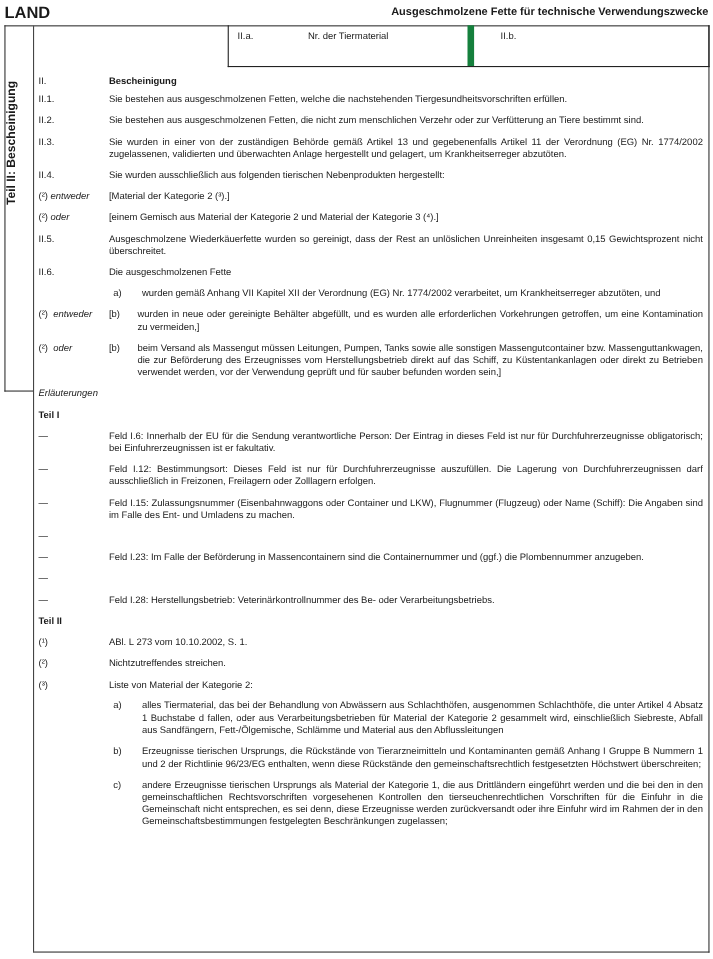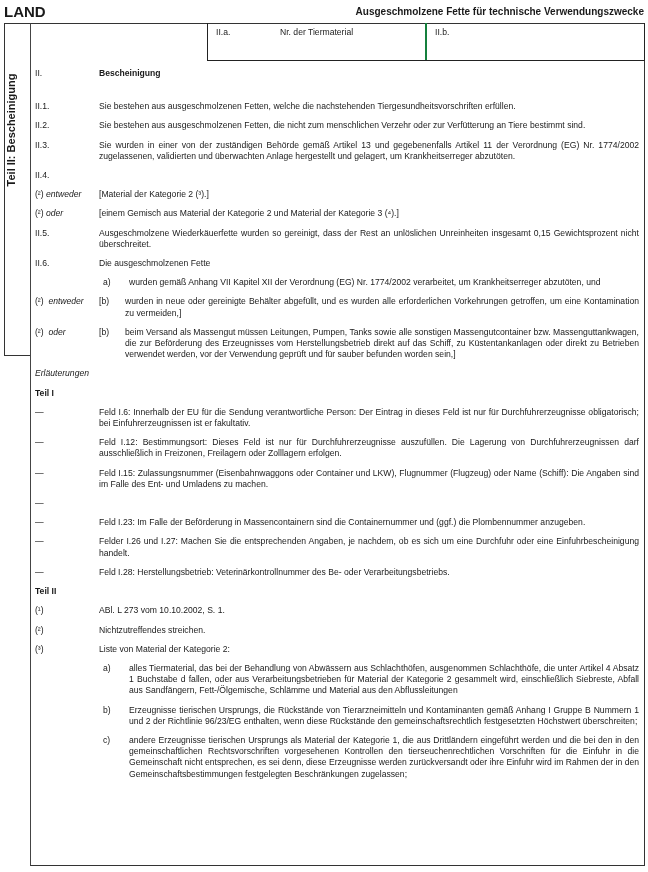--- a/index.html
+++ b/index.html
@@ -19,21 +19,21 @@
   }
   .frame {
     position: absolute; left: 30px; top: 23px; width: 615px; height: 843px;
     border-left: 1.5px solid #444; border-top: 1px solid #333; border-right: 1px solid #333; border-bottom: 1.5px solid #333;
     box-sizing: border-box;
   }
   .topbox {
     position: absolute; left: 207px; top: 23px; width: 438px; height: 38px;
     border: 1px solid #222; border-top: none; box-sizing: border-box; display: flex;
   }
-  .topbox .cell-a { width: 217px; border-right: 2px solid #15803d; position: relative; }
+  .topbox .cell-a { width: 217px; border-right: 6px solid #15803d; position: relative; }
   .topbox .cell-b { flex: 1; position: relative; }
   .topbox .lbl { position: absolute; top: 4px; }
   .content { position: absolute; left: 35px; top: 68px; width: 604px; }
   .row { display: flex; margin-bottom: 8px; }
   .num { width: 64px; flex: 0 0 64px; }
   .txt { flex: 1; text-align: justify; }
   .it { font-style: italic; }
   .bold { font-weight: bold; }
   .sub { display: flex; }
   .sub .sl { width: 26px; flex: 0 0 26px; }
@@ -49,44 +49,45 @@
 <div class="side-label">Teil II: Bescheinigung</div>
 
 <div class="frame"></div>
 
 <div class="topbox">
   <div class="cell-a">
     <span class="lbl" style="left:8px;">II.a.</span>
     <span class="lbl" style="left:72px;">Nr. der Tiermaterial</span>
   </div>
   <div class="cell-b">
-    <span class="lbl" style="left:8px;">II.b.</span>
+    <span class="lbl" style="left:24px;">II.b.</span>
   </div>
 </div>
 
 <div class="content">
-  <div class="row" style="margin-bottom:22px;">
+  <div class="row" style="margin-bottom:6px;">
     <div class="num">II.</div>
     <div class="txt bold">Bescheinigung</div>
   </div>
 
   <div class="row">
       <div class="num">II.1.</div>
       <div class="txt">Sie bestehen aus ausgeschmolzenen Fetten, welche die nachstehenden Tiergesundheitsvorschriften erfüllen.</div>
     </div>
   <div class="row">
       <div class="num">II.2.</div>
       <div class="txt">Sie bestehen aus ausgeschmolzenen Fetten, die nicht zum menschlichen Verzehr oder zur Verfütterung an Tiere bestimmt sind.</div>
     </div>
   <div class="row">
       <div class="num">II.3.</div>
       <div class="txt">Sie wurden in einer von der zuständigen Behörde gemäß Artikel 13 und gegebenenfalls Artikel 11 der Verordnung (EG) Nr. 1774/2002 zugelassenen, validierten und überwachten Anlage hergestellt und gelagert, um Krankheitserreger abzutöten.</div>
     </div>
   <div class="row">
       <div class="num">II.4.</div>
+      <div class="txt">Sie wurden ausschließlich aus folgenden tierischen Nebenprodukten hergestellt:</div>
     </div>
 
   <div class="row">
     <div class="num"><span>(²)</span> <span class="it">entweder</span></div>
     <div class="txt">[Material der Kategorie 2 (³).]</div>
   </div>
   <div class="row">
     <div class="num"><span>(²)</span> <span class="it">oder</span></div>
     <div class="txt">[einem Gemisch aus Material der Kategorie 2 und Material der Kategorie 3 (⁴).]</div>
   </div>
@@ -144,21 +145,20 @@
     </div>
   <div class="row">
       <div class="num">—</div>
     </div>
   <div class="row">
       <div class="num">—</div>
       <div class="txt">Feld I.23: Im Falle der Beförderung in Massencontainern sind die Containernummer und (ggf.) die Plombennummer anzugeben.</div>
     </div>
   <div class="row">
       <div class="num">—</div>
-      <div class="txt">Felder I.26 und I.27: Machen Sie die entsprechenden Angaben, je nachdem, ob es sich um eine Durchfuhr oder eine Einfuhrbescheinigung handelt.</div>
     </div>
   <div class="row">
       <div class="num">—</div>
       <div class="txt">Feld I.28: Herstellungsbetrieb: Veterinärkontrollnummer des Be- oder Verarbeitungsbetriebs.</div>
     </div>
 
   <div class="row">
       <div class="txt bold">Teil II</div>
     </div>
 

